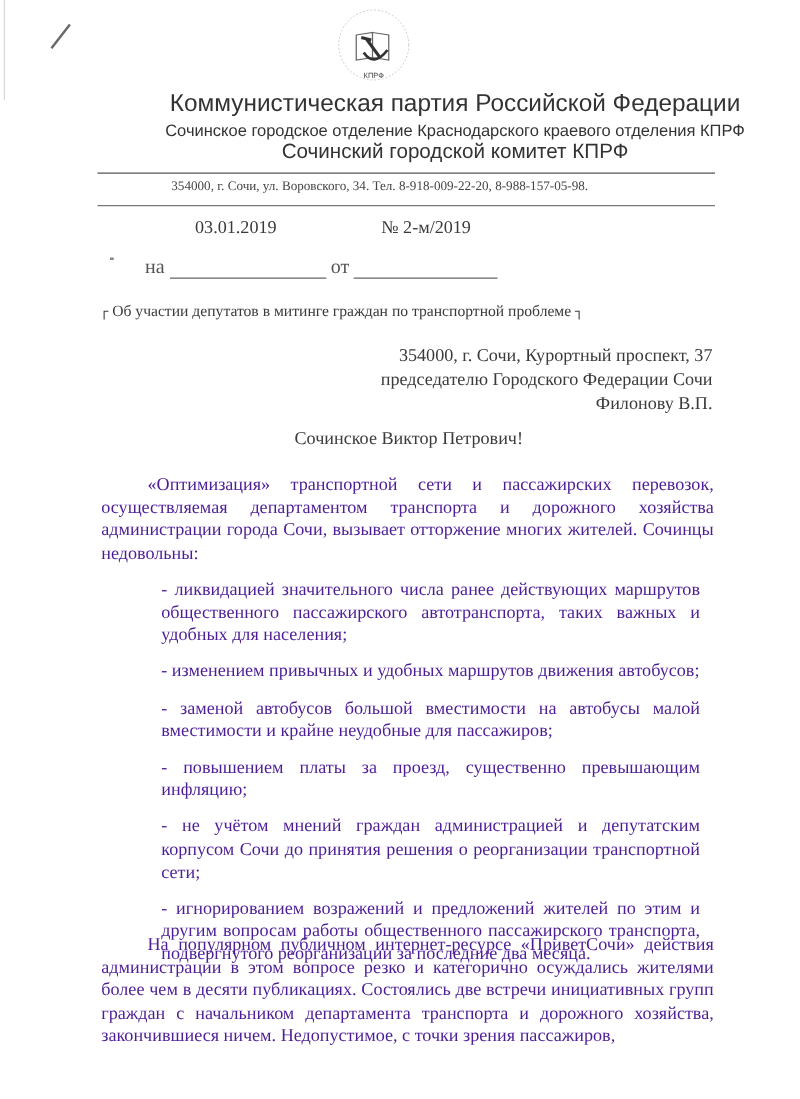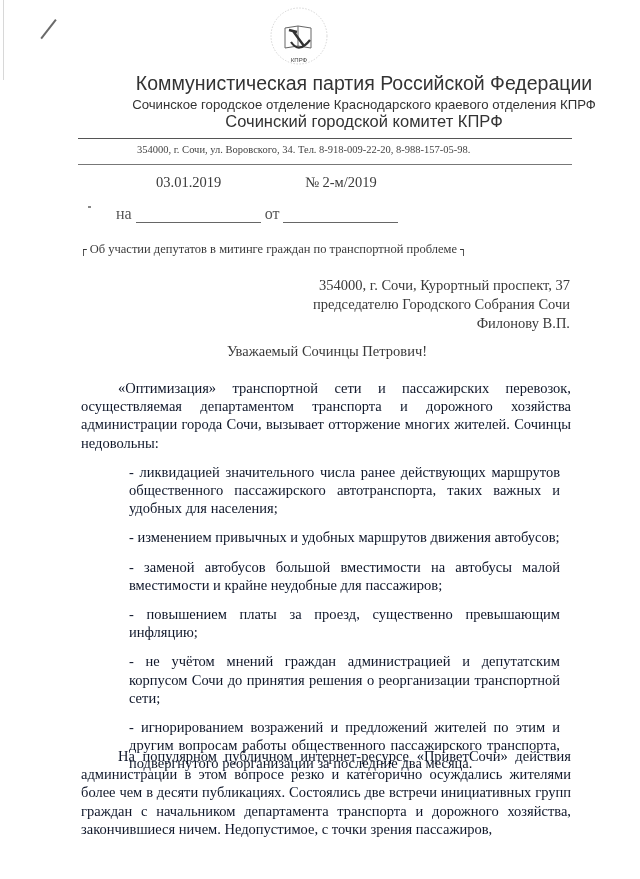--- a/index.html
+++ b/index.html
@@ -30,21 +30,21 @@
   .num { left: 305px; top: 174px; font-size: 14.5px; }
   .na-row { left: 116px; top: 205px; font-size: 16px; color: #555; display: flex; align-items: flex-end; }
   .blank { display: inline-block; border-bottom: 1px solid #666; height: 12px; margin: 0 4px; }
   .blank1 { width: 125px; } .blank2 { width: 115px; }
   .dot { left: 88px; top: 206px; width: 3px; height: 2px; background: #888; }
   .subject { left: 80px; top: 242px; font-size: 12.5px; color: #3a3a3a; white-space: nowrap; }
   .corner { font-family: "DejaVu Sans", sans-serif; font-size: 11px; }
   .recipient { right: 70px; top: 276px; font-size: 14.5px; text-align: right; line-height: 19px; }
   .greeting { left: 0; width: 640px; top: 343px; text-align: center; font-size: 14.5px; padding-left: 14px; box-sizing: border-box; }
   .body-text {
-    left: 81px; width: 490px; font-size: 14.5px; line-height: 18.2px; text-align: justify; color: #0f172a;
+    left: 81px; width: 490px; font-size: 14.5px; line-height: 18.2px; text-align: justify; color: #4c1d95;
   }
   .p1 { top: 379px; }
   .p1 .indent { text-indent: 37px; }
   .list { margin: 0; padding: 0 0 0 37px; list-style: none; }
   .list li { margin: 11px; }
   .p2 { top: 747px; text-indent: 37px; }
 </style>
 </head>
 <body>
 
@@ -80,25 +80,25 @@
 </div>
 
 <div class="abs subject">
   <span class="corner">┌</span>
   <span>Об участии депутатов в митинге граждан по транспортной проблеме</span>
   <span class="corner">┐</span>
 </div>
 
 <div class="abs recipient">
   <div>354000, г. Сочи, Курортный проспект, 37</div>
-  <div>председателю Городского Собрания Сочи</div>
+  <div>председателю Городского Федерации Сочи</div>
   <div>Филонову В.П.</div>
 </div>
 
-<div class="abs greeting">Уважаемый Сочинцы Петрович!</div>
+<div class="abs greeting">Сочинское Виктор Петрович!</div>
 
 <div class="abs body-text p1">
   <div class="indent">«Оптимизация» транспортной сети и пассажирских перевозок, осуществляемая департаментом транспорта и дорожного хозяйства администрации города Сочи, вызывает отторжение многих жителей. Сочинцы недовольны:</div>
   <ul class="list">
     <li>- ликвидацией значительного числа ранее действующих маршрутов общественного пассажирского автотранспорта, таких важных и удобных для населения;</li>
     <li>- изменением привычных и удобных маршрутов движения автобусов;</li>
     <li>- заменой автобусов большой вместимости на автобусы малой вместимости и крайне неудобные для пассажиров;</li>
     <li>- повышением платы за проезд, существенно превышающим инфляцию;</li>
     <li>- не учётом мнений граждан администрацией и депутатским корпусом Сочи до принятия решения о реорганизации транспортной сети;</li>
     <li>- игнорированием возражений и предложений жителей по этим и другим вопросам работы общественного пассажирского транспорта, подвергнутого реорганизации за последние два месяца.</li>

